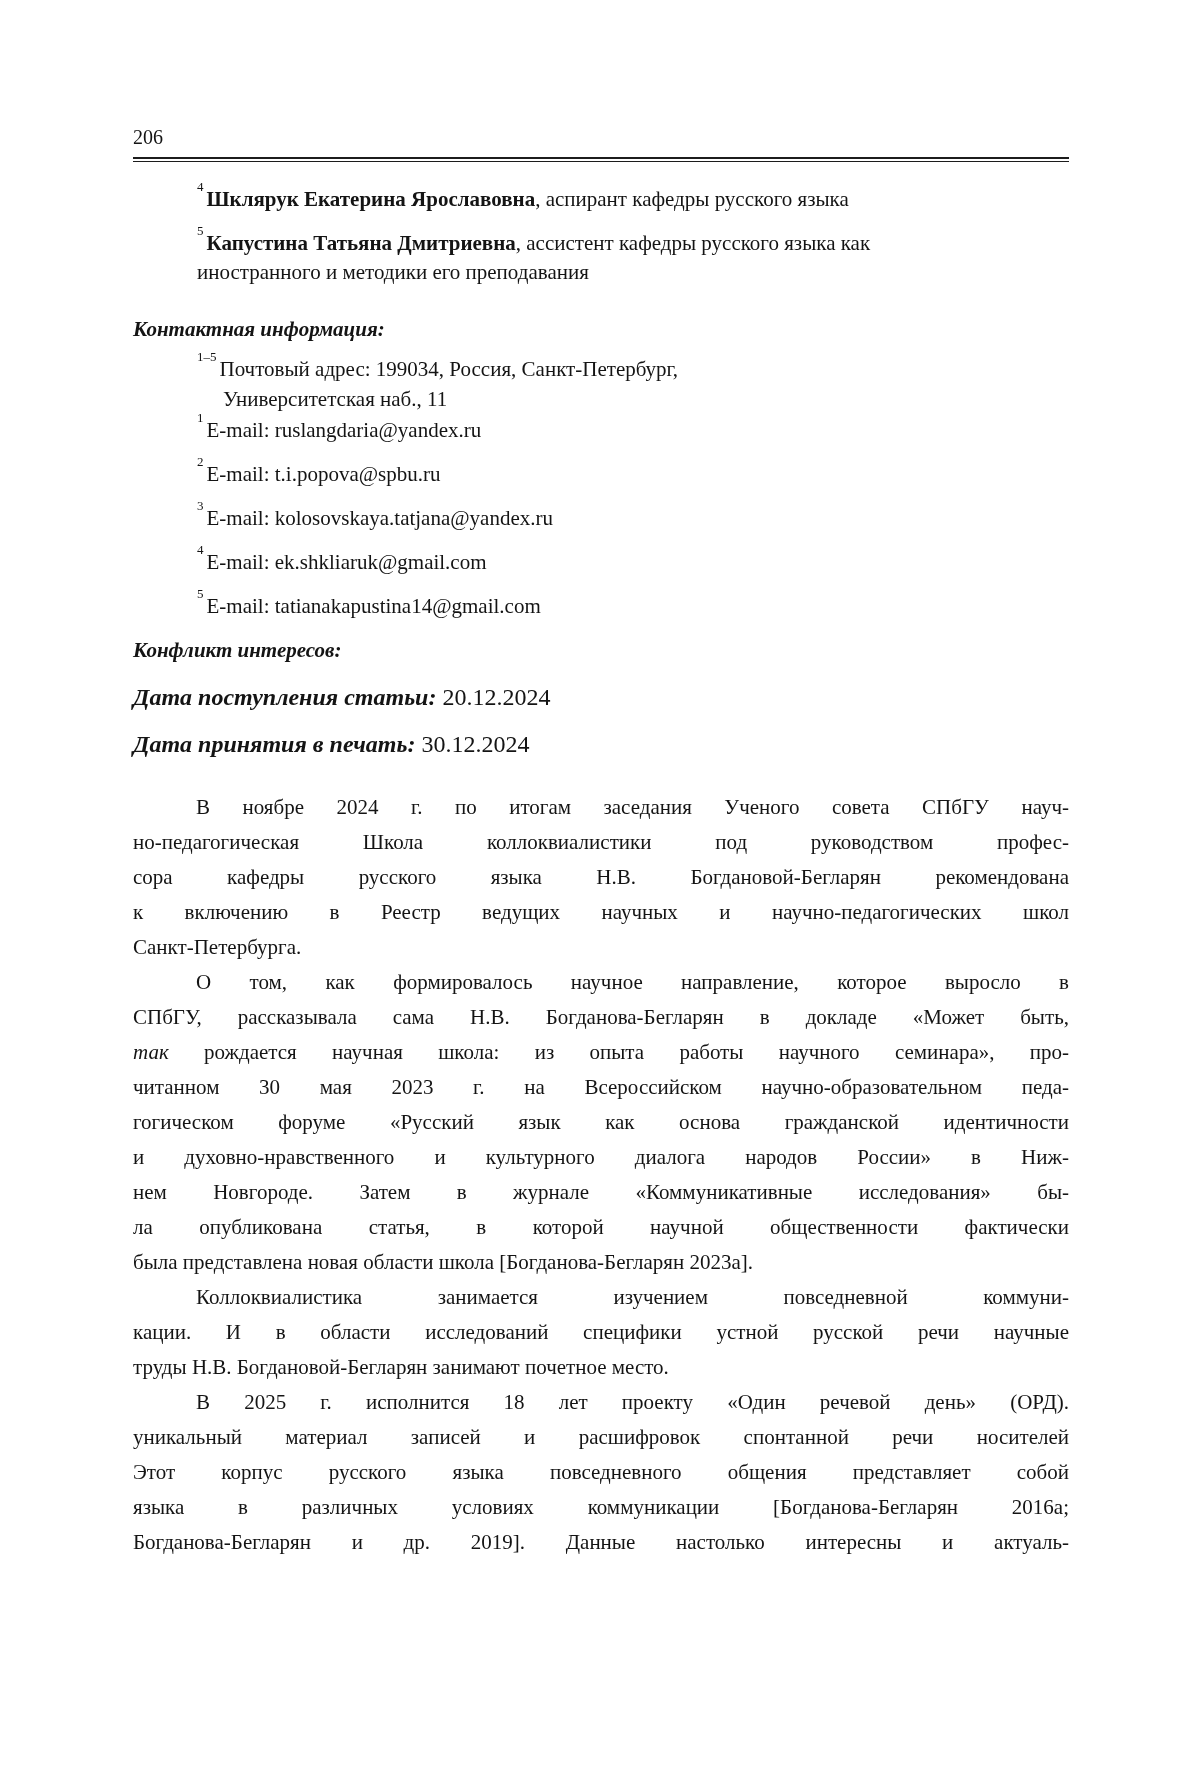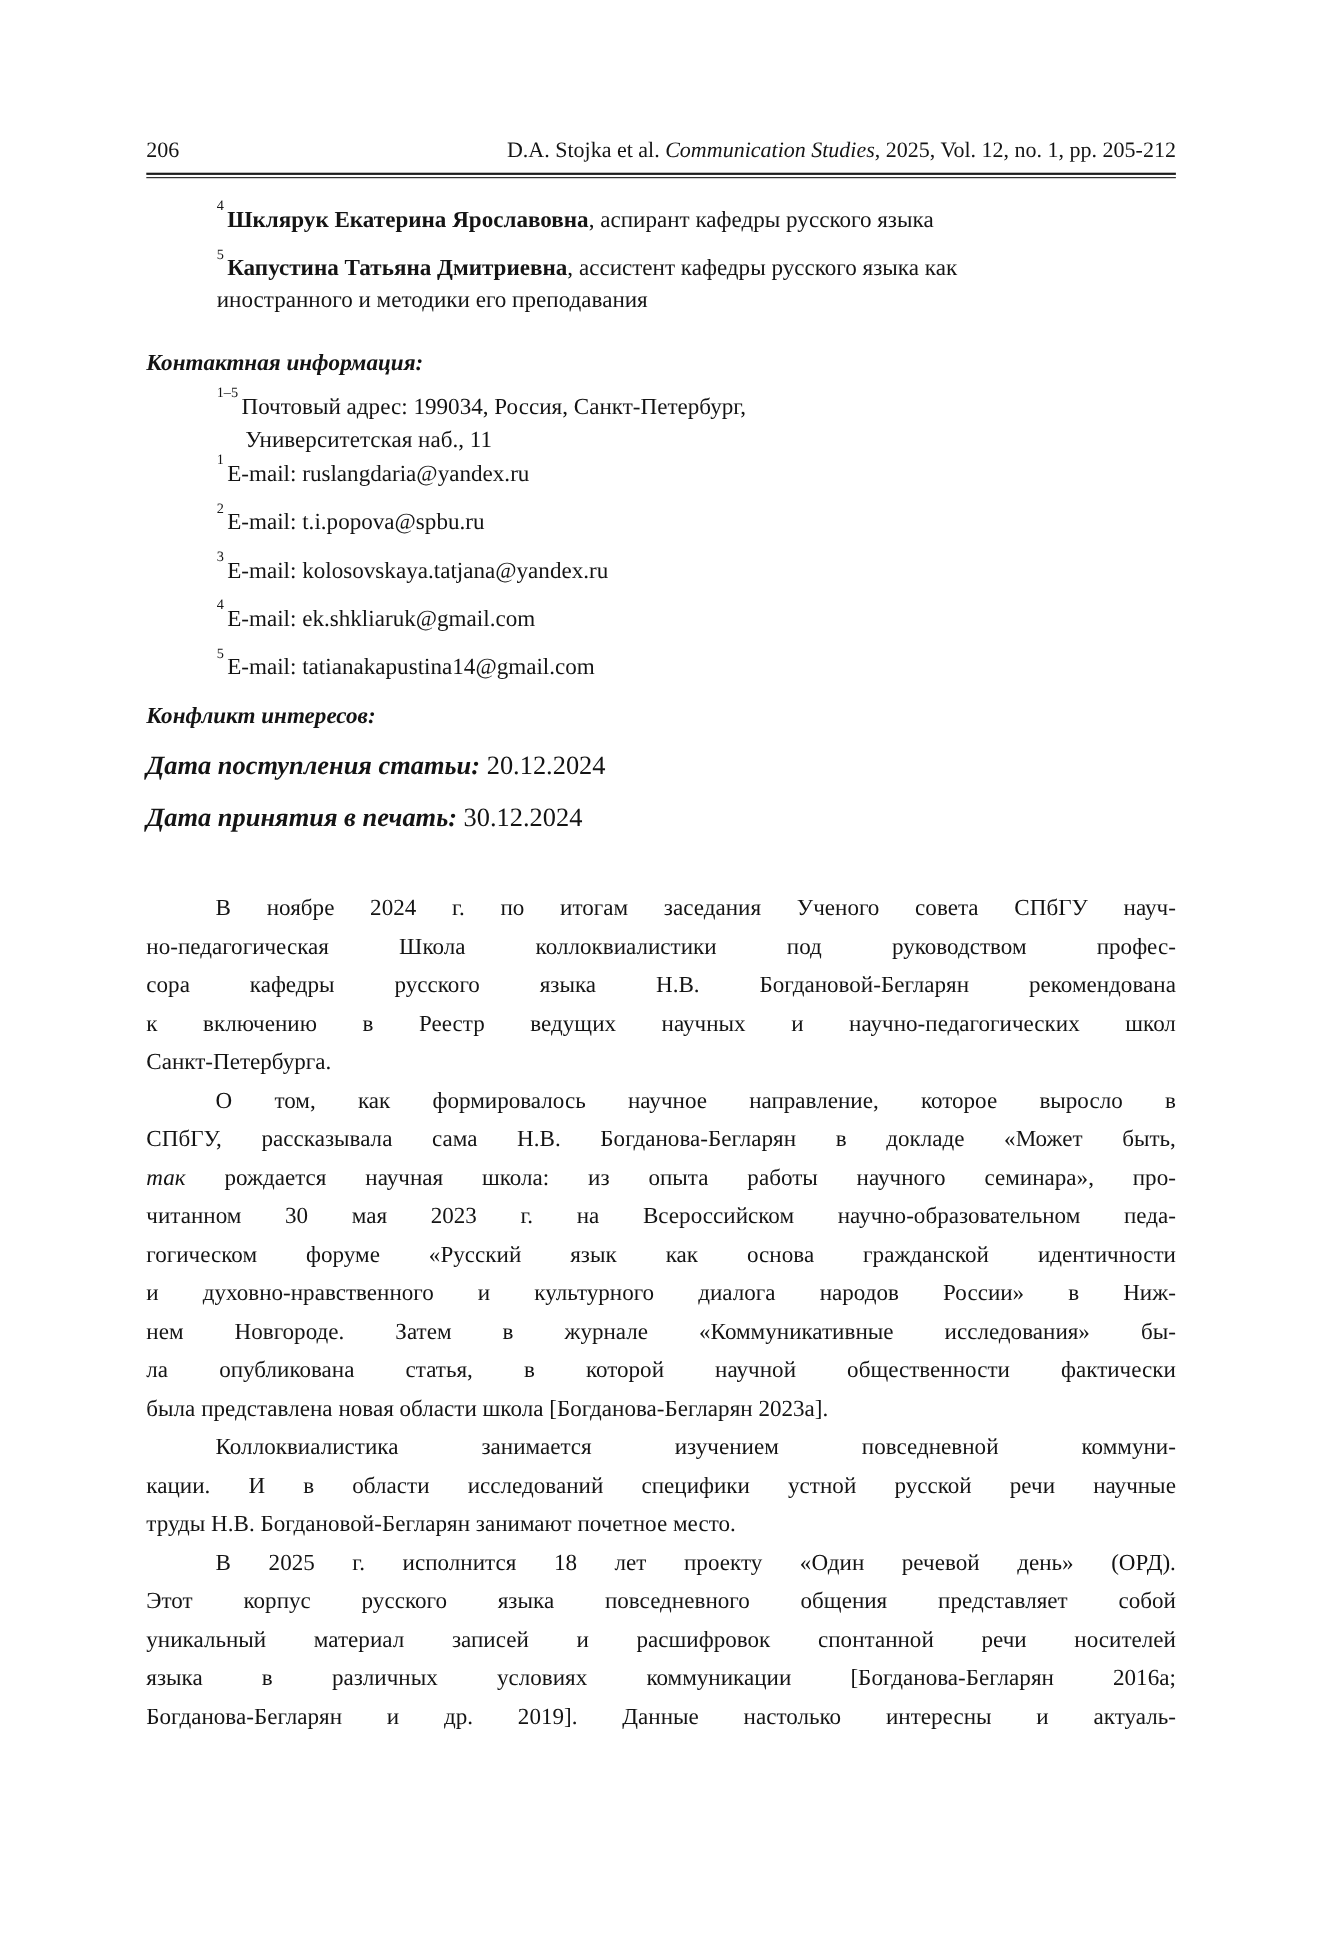--- a/index.html
+++ b/index.html
@@ -72,38 +72,35 @@
     line-height: 29px;
   }
   .jline { text-align: justify; text-align-last: justify; }
   .date-line {
     margin-top: 17px;
     font-size: 24px;
     line-height: 30px;
   }
   .date-line .label { font-weight: bold; font-style: italic; }
   .body-text {
-    margin-top: 49px;
+    margin-top: 31px;
     font-size: 21px;
     line-height: 35px;
   }
   .bline { text-align: left; }
   .bline.just { text-align: justify; text-align-last: justify; }
   .bline.ind { text-indent: 63px; }
 </style>
 </head>
 <body>
 
 <div class="page">
 
   <div class="header-row">
     <span>206</span>
-    <span>
-      <span>D.A. Stojka et al. </span><span class="it">Communication Studies</span><span>, 2025, Vol. 12, no. 1, pp. 205-212</span>
-    </span>
   </div>
   <div class="header-rule"></div>
 
   <div class="affil-block">
     <div class="affil-item">
       <sup class="s">4</sup><span class="name">Шклярук Екатерина Ярославовна</span><span>, аспирант кафедры русского языка</span>
     </div>
     <div class="affil-item">
       <div><sup class="s">5</sup><span class="name">Капустина Татьяна Дмитриевна</span><span>, ассистент кафедры русского языка как</span></div>
       <div>иностранного и методики его преподавания</div>
@@ -156,20 +153,20 @@
         <div class="bline just"><span>ла опубликована статья, в которой научной общественности фактически</span></div>
         <div class="bline"><span>была представлена новая области школа [Богданова-Бегларян 2023а].</span></div>
       </div>
       <div>
         <div class="bline just ind"><span>Коллоквиалистика занимается изучением повседневной коммуни-</span></div>
         <div class="bline just"><span>кации. И в области исследований специфики устной русской речи научные</span></div>
         <div class="bline"><span>труды Н.В. Богдановой-Бегларян занимают почетное место.</span></div>
       </div>
       <div>
         <div class="bline just ind"><span>В 2025 г. исполнится 18 лет проекту «Один речевой день» (ОРД).</span></div>
+        <div class="bline just"><span>уникальный материал записей и расшифровок спонтанной речи носителей</span></div>
         <div class="bline just"><span>Этот корпус русского языка повседневного общения представляет собой</span></div>
-        <div class="bline just"><span>уникальный материал записей и расшифровок спонтанной речи носителей</span></div>
         <div class="bline just"><span>языка в различных условиях коммуникации [Богданова-Бегларян 2016а;</span></div>
         <div class="bline just"><span>Богданова-Бегларян и др. 2019]. Данные настолько интересны и актуаль-</span></div>
       </div>
     </div>
 
 </div>
 
 </body></html>

